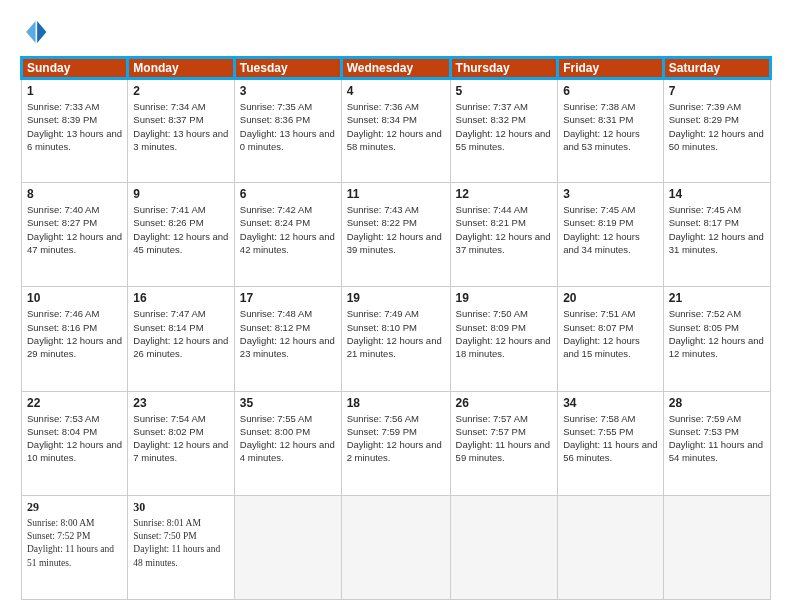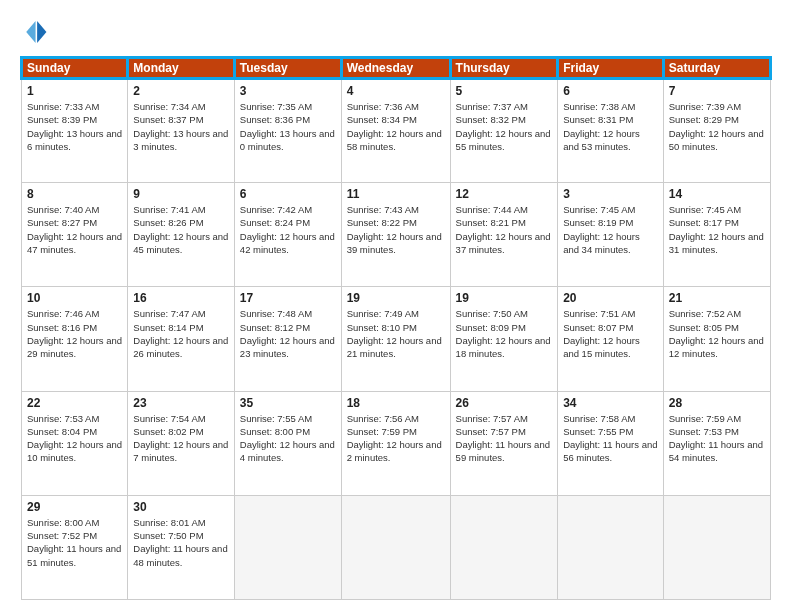--- a/index.html
+++ b/index.html
@@ -87,20 +87,21 @@
       display: block;
       margin-bottom: 2px;
     }
     .day-detail {
       font-size: 9.5px;
       color: #333;
       line-height: 1.4;
     }
     .last-row td {
       border-bottom: 1px solid #ccc;
+      font-family: Liberation Serif, serif;
     }
   </style>
 </head>
 <body>
 
 <div class="page">
   <div class="header">
     <div class="logo">
       <svg class="logo-icon" viewBox="0 0 36 36">
         <polygon points="22,4 34,18 22,32" fill="#1a6cb5"></polygon>

